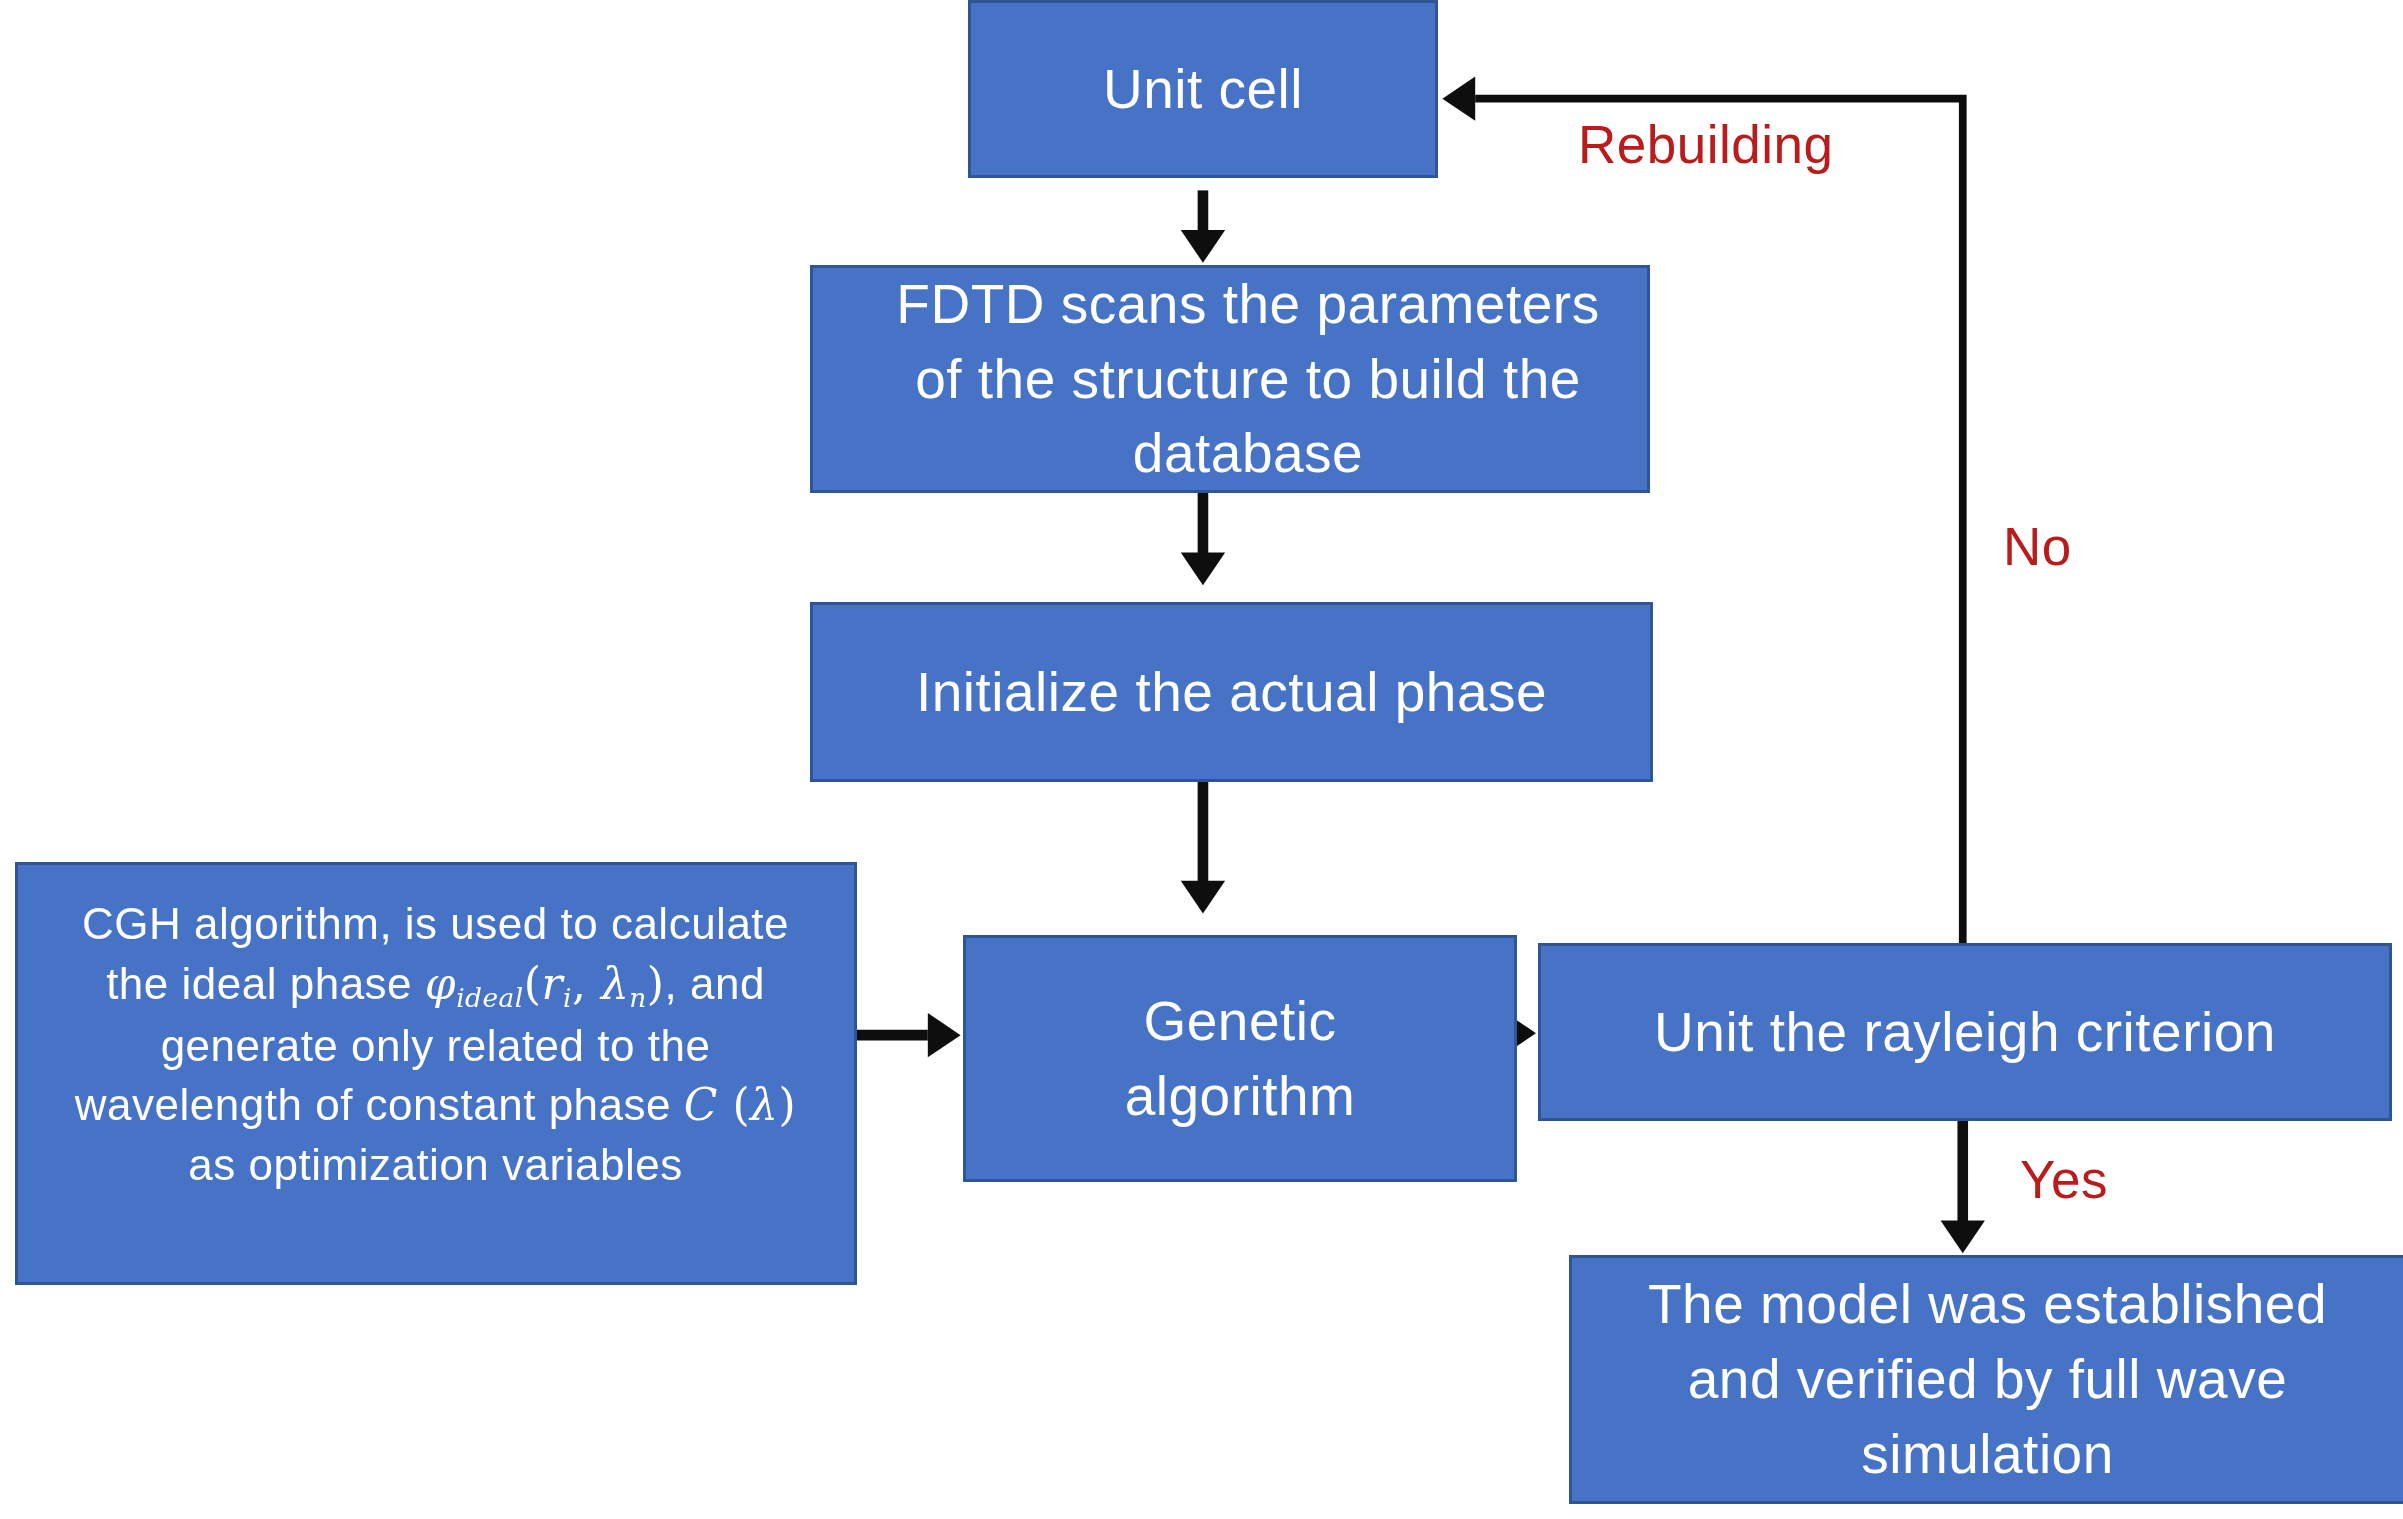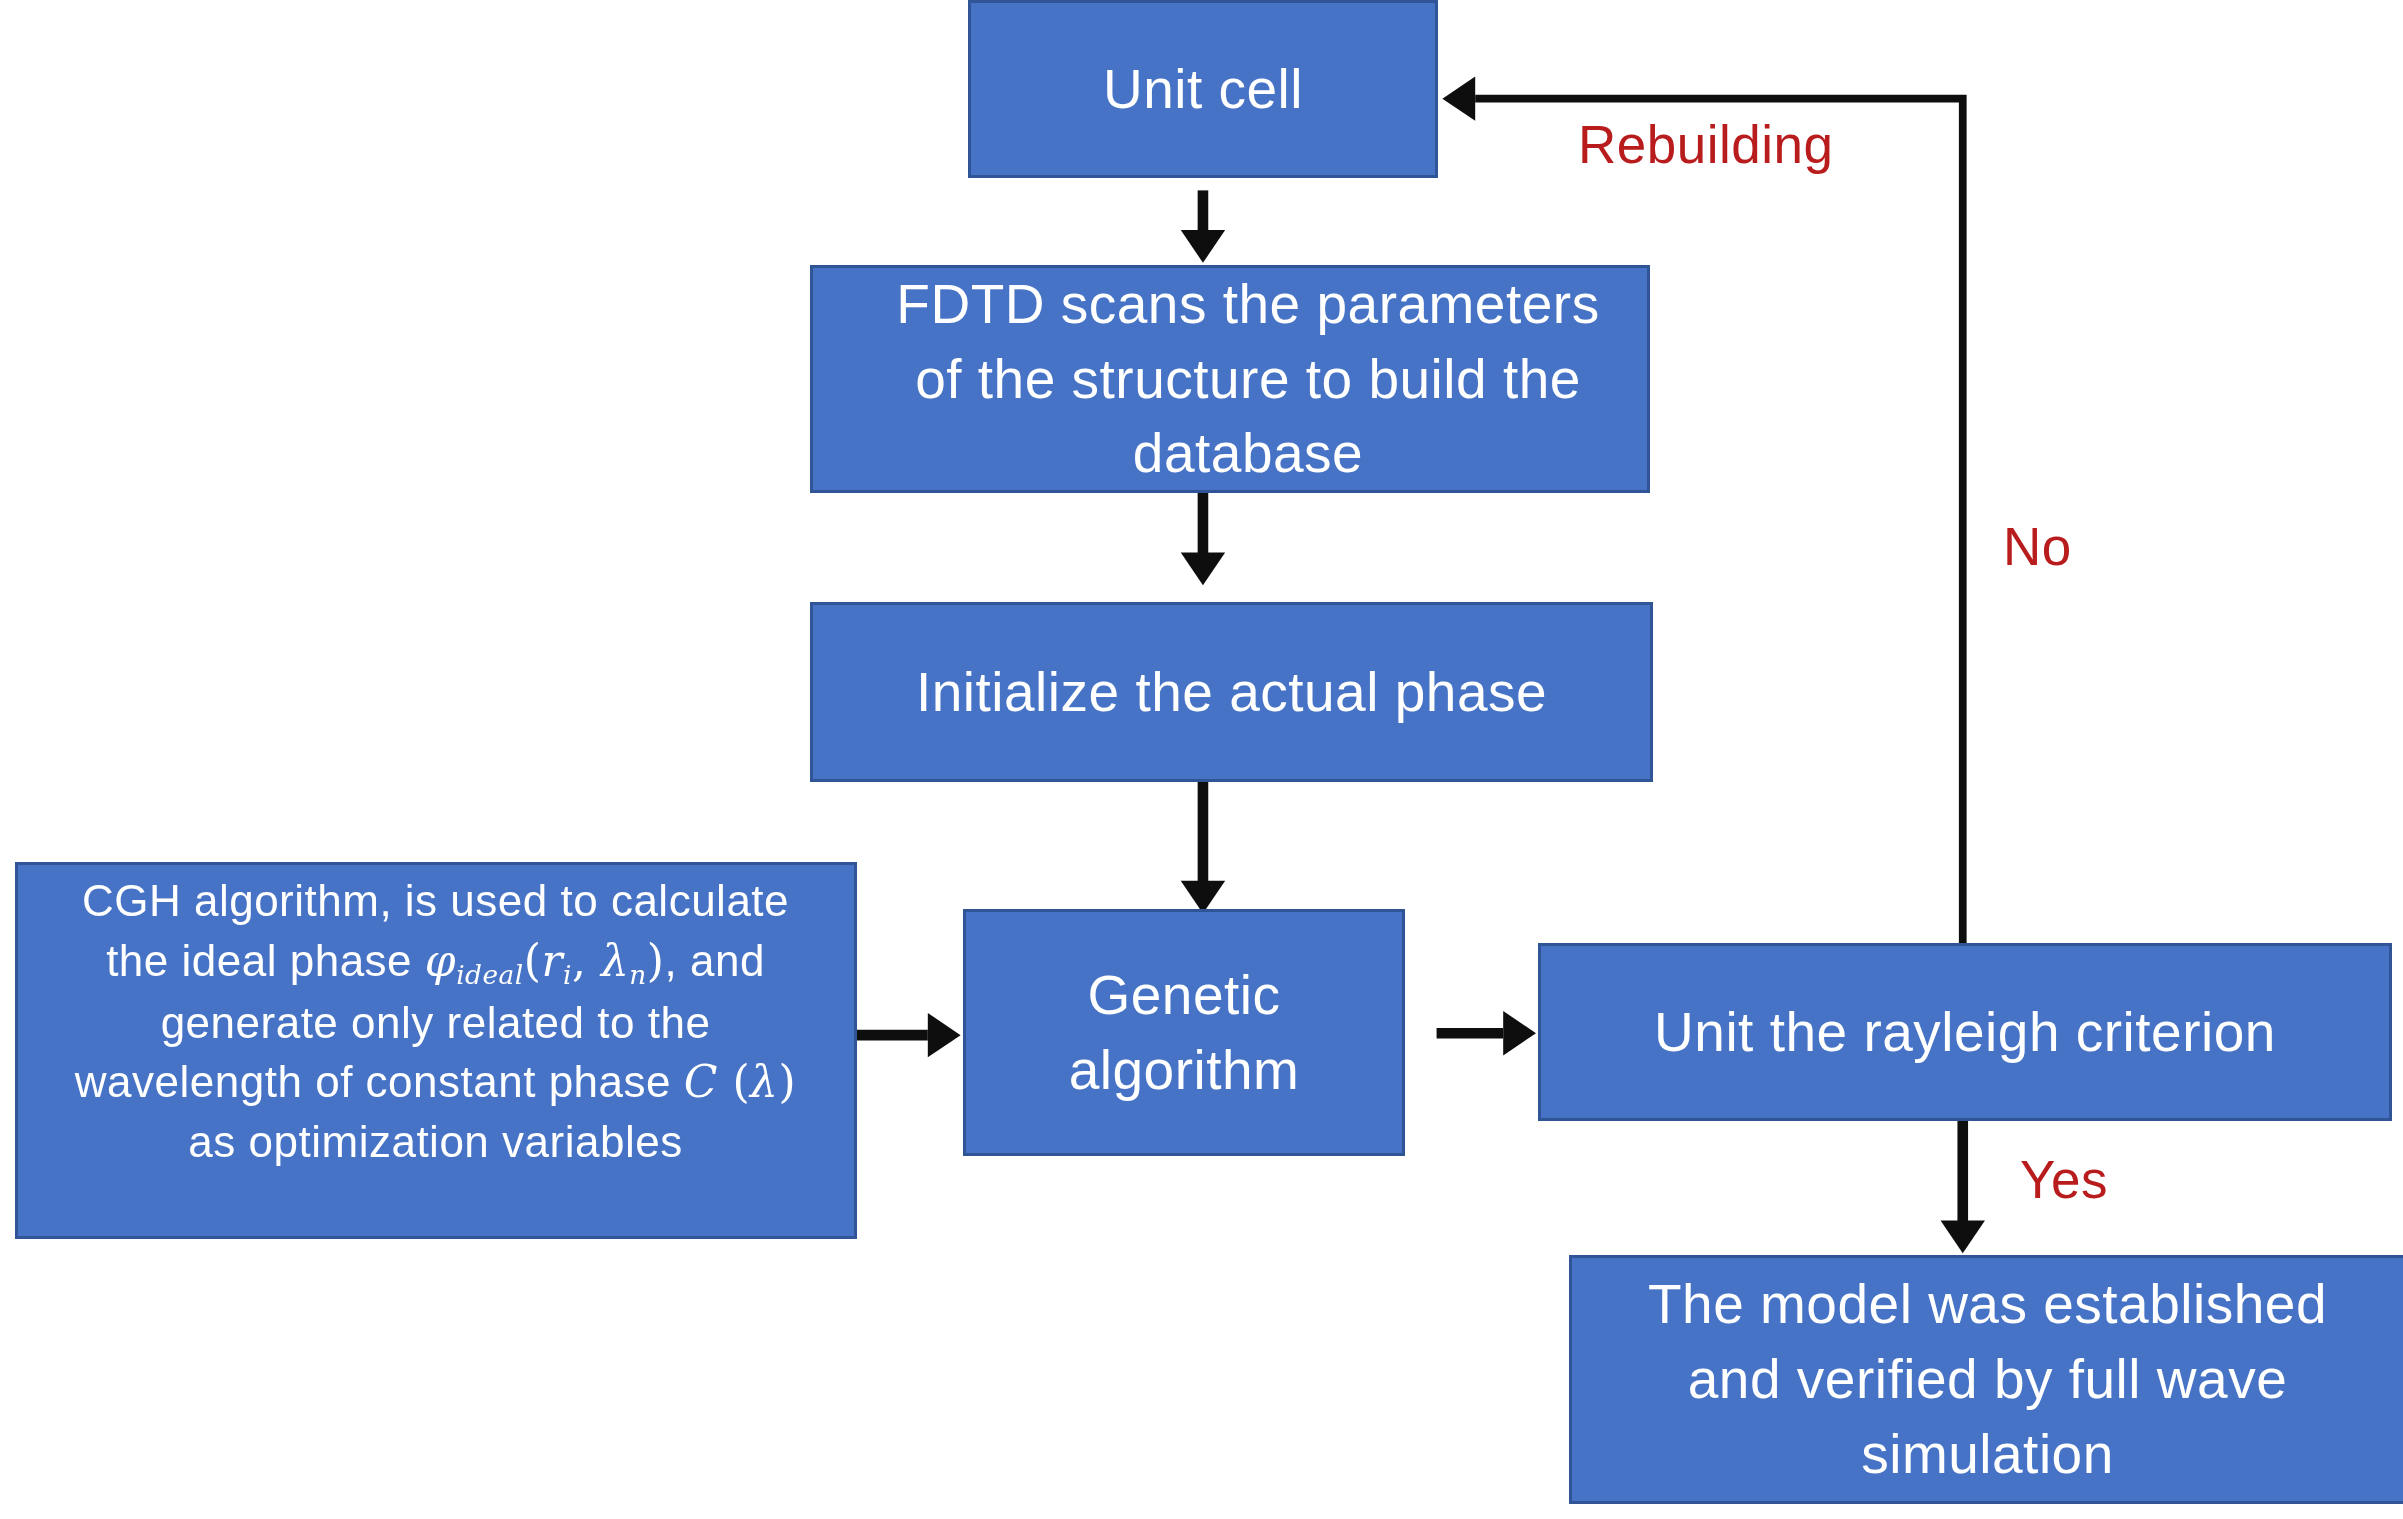--- a/index.html
+++ b/index.html
@@ -30,23 +30,23 @@
     text-align: center;
     font-size: 55px;
     line-height: 1.36;
     letter-spacing: 0.5px;
   }
   .box .line { white-space: nowrap; }
 
   #box-unit-cell   { left: 968px; top: 0;   width: 470px; height: 178px; text-align: center; }
   #box-fdtd        { left: 810px;  top: 265px;  width: 840px; height: 228px; padding-left: 36px; }
   #box-initialize  { left: 810px;  top: 602px;  width: 843px; height: 180px; }
-  #box-cgh         { left: 14.5px;   top: 862px;  width: 842px; height: 377px;
+  #box-cgh         { left: 14.5px;   top: 862px;  width: 842px; height: 423px;
                      font-size: 44px; line-height: 1.36; padding-bottom: 58px; }
-  #box-genetic     { left: 963px;  top: 909px;  width: 442px; height: 247px; }
+  #box-genetic     { left: 963px;  top: 935px;  width: 554px; height: 247px; }
   #box-rayleigh    { left: 1538px; top: 943px;  width: 854px; height: 178px; }
   #box-model       { left: 1552px; top: 1255px; width: 837px; height: 249px; margin-left: 17px; }
 
   .edge-label {
     position: absolute;
     color: #b91c1c;
     font-size: 53px;
     letter-spacing: 0.5px;
     white-space: nowrap;
     margin-left: 12px;

